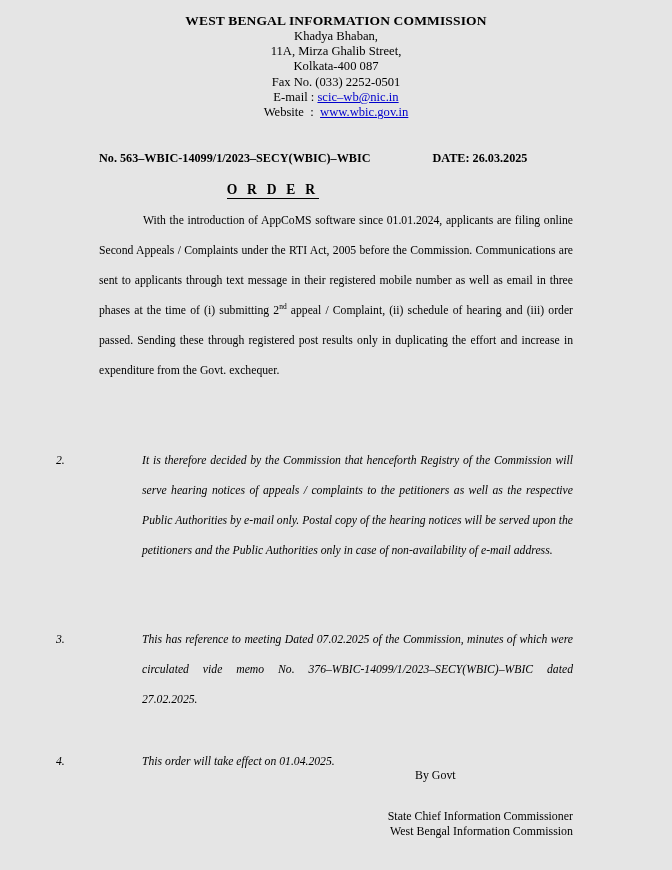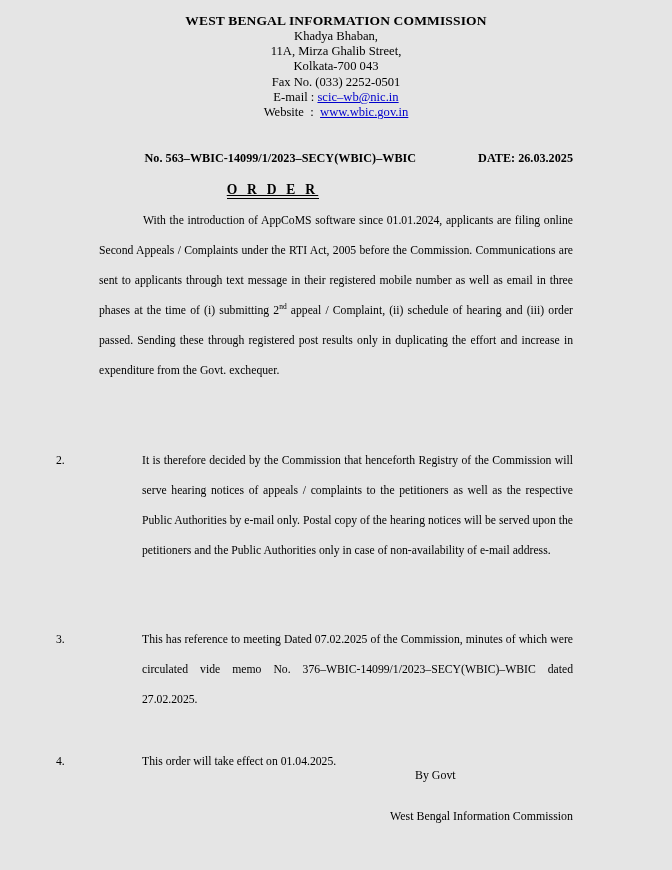--- a/index.html
+++ b/index.html
@@ -43,40 +43,38 @@
 
   
   .memo-row {
     position: absolute;
     left: 99px;
     top: 150px;
     width: 474px;
     font-size: 12.2px;
     font-weight: bold;
     line-height: 16px;
-    text-align: right;
   }
   .memo-no {
     display: inline-block;
   }
   .memo-date {
     display: inline-block;
     margin-left: 62px;
   }
 
   
   .order-heading {
     position: absolute;
     left: 0;
     top: 182px;
     width: 546px;
     text-align: center;
     font-size: 13.6px;
     font-weight: bold;
-    text-decoration: underline;
   }
   .order-heading span {
     letter-spacing: 3.2px;
     border-bottom: 1.6px solid #000;
     padding-bottom: 1px;
     padding-right: 1px;
   }
 
   
   .body-col {
@@ -91,20 +89,21 @@
     text-align: justify;
     text-justify: inter-word;
     margin: 0;
   }
   .para.first {
     text-indent: 44px;
   }
   .para.numbered {
     padding-left: 43px;
     text-indent: -43px;
+    font-style: italic;
   }
   .num-tab {
     display: inline-block;
     width: 43px;
   }
   .gap-1 { height: 59px; }
   .gap-2 { height: 59px; }
   .gap-3 { height: 32px; }
   sup {
     font-size: 0.64em;
@@ -135,21 +134,21 @@
 </style>
 </head>
 <body>
 
 <div class="page">
 
   <div class="letterhead">
     <div class="org-title">WEST BENGAL INFORMATION COMMISSION</div>
     <div class="addr-line">Khadya Bhaban,</div>
     <div class="addr-line">11A, Mirza Ghalib Street,</div>
-    <div class="addr-line">Kolkata-700 043</div>
+    <div class="addr-line">Kolkata-400 087</div>
     <div class="addr-line">Fax No. (033) 2252-0501</div>
     <div class="addr-line"><span>E-mail : </span><span class="link">scic–wb@nic.in</span></div>
     <div class="addr-line"><span>Website  :  </span><span class="link">www.wbic.gov.in</span></div>
   </div>
 
   <div class="memo-row">
     <span class="memo-no">No. 563–WBIC-14099/1/2023–SECY(WBIC)–WBIC</span><span class="memo-date">DATE: 26.03.2025</span>
   </div>
 
   <div class="order-heading">
@@ -170,16 +169,17 @@
 
     <div class="gap-3"></div>
 
     <p class="para numbered"><span class="num-tab">4.</span><span>This order will take effect on 01.04.2025.</span></p>
 
   </div>
 
   <div class="by-order">By Govt</div>
 
   <div class="sign-block">
+    <div>State Chief Information Commissioner</div>
     <div>West Bengal Information Commission</div>
   </div>
 
 </div>
 
 </body></html>

